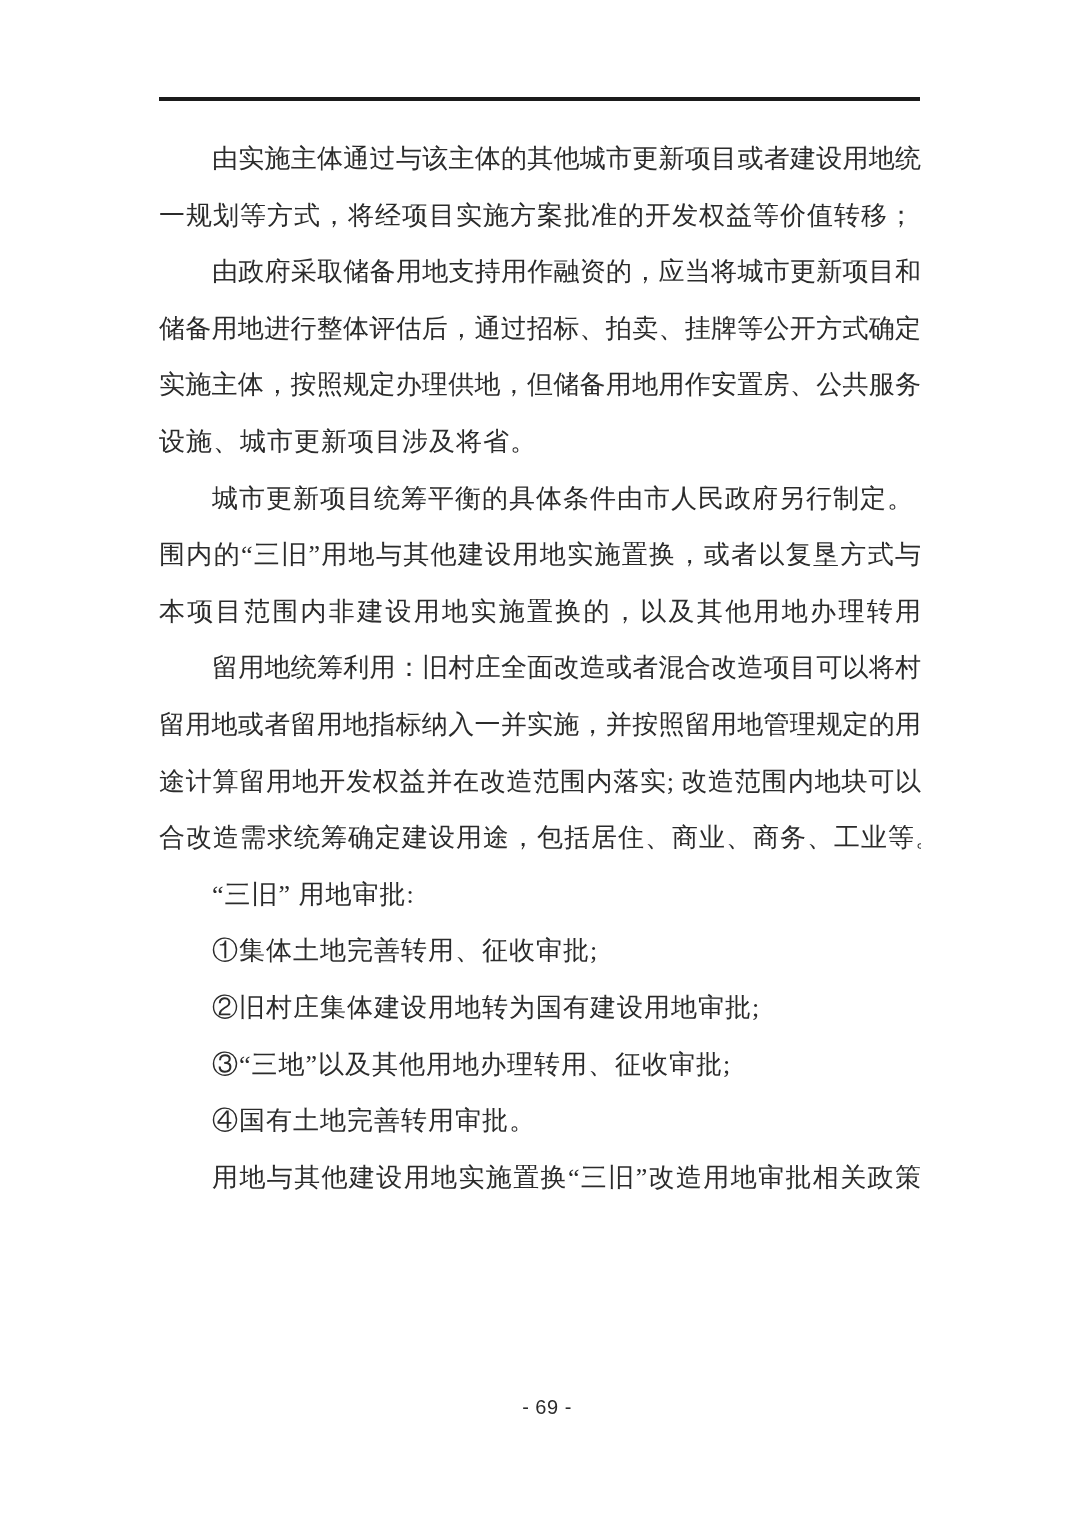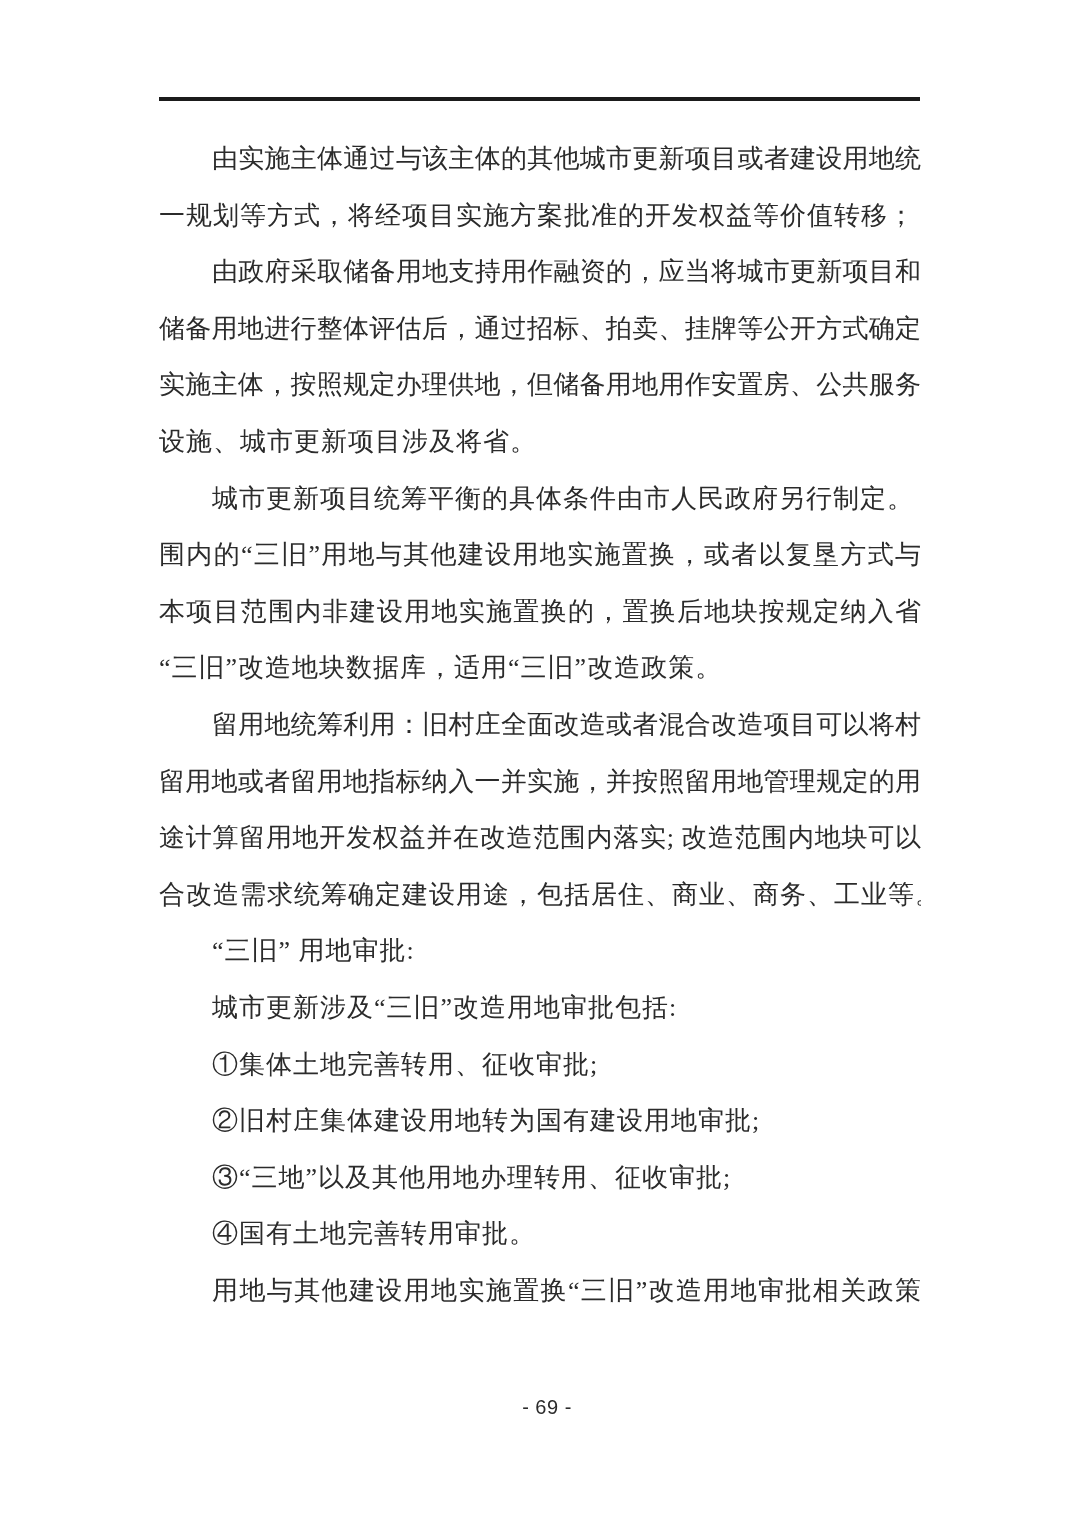--- a/index.html
+++ b/index.html
@@ -73,28 +73,26 @@
   <div class="top-rule" style="background: rgb(27, 27, 27);"></div>
   <div class="text-body" style="color: rgb(43, 43, 43);">
       <div class="line indent fill">由实施主体通过与该主体的其他城市更新项目或者建设用地统</div>
       <div class="line">一规划等方式，将经项目实施方案批准的开发权益等价值转移；</div>
       <div class="line indent fill">由政府采取储备用地支持用作融资的，应当将城市更新项目和</div>
       <div class="line fill">储备用地进行整体评估后，通过招标、拍卖、挂牌等公开方式确定</div>
       <div class="line fill">实施主体，按照规定办理供地，但储备用地用作安置房、公共服务</div>
       <div class="line">设施、城市更新项目涉及将省。</div>
       <div class="line indent">城市更新项目统筹平衡的具体条件由市人民政府另行制定。</div>
       <div class="line fill">围内的“三旧”用地与其他建设用地实施置换，或者以复垦方式与</div>
-      <div class="line fill">本项目范围内非建设用地实施置换的，置换后地块按规定纳入省</div>
-      <div class="line">“三旧”改造地块数据库，适用“三旧”改造政策。</div>
+      <div class="line fill">本项目范围内非建设用地实施置换的，以及其他用地办理转用</div>
       <div class="line indent fill">留用地统筹利用：旧村庄全面改造或者混合改造项目可以将村</div>
       <div class="line fill">留用地或者留用地指标纳入一并实施，并按照留用地管理规定的用</div>
       <div class="line fill">途计算留用地开发权益并在改造范围内落实; 改造范围内地块可以结</div>
       <div class="line">合改造需求统筹确定建设用途，包括居住、商业、商务、工业等。</div>
       <div class="line indent">“三旧” 用地审批:</div>
-      <div class="line indent">城市更新涉及“三旧”改造用地审批包括:</div>
       <div class="line indent">①集体土地完善转用、征收审批;</div>
       <div class="line indent">②旧村庄集体建设用地转为国有建设用地审批;</div>
       <div class="line indent">③“三地”以及其他用地办理转用、征收审批;</div>
       <div class="line indent">④国有土地完善转用审批。</div>
       <div class="line indent fill">用地与其他建设用地实施置换“三旧”改造用地审批相关政策</div>
     </div>
   <div class="page-number" style="color: rgb(43, 43, 43);">- 69 -</div>
 </div>
 
 </body></html>

